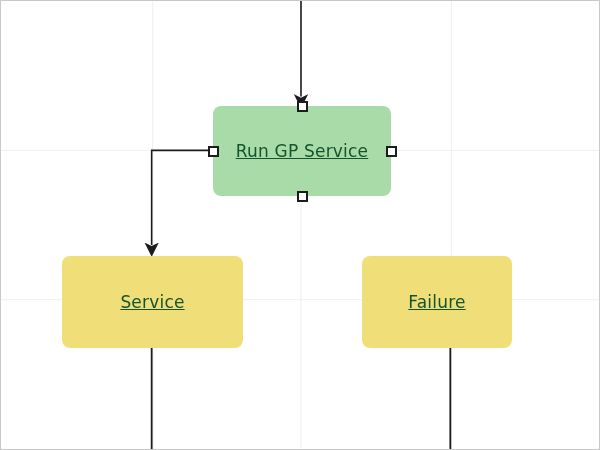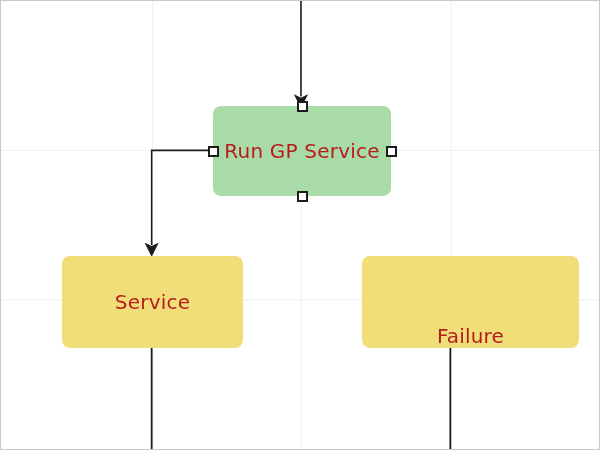--- a/index.html
+++ b/index.html
@@ -29,24 +29,25 @@
     left: 0; top: 0;
     width: 100%; height: 100%;
   }
   .node {
     position: absolute;
     box-sizing: border-box;
     border-radius: 8px;
     display: flex;
     align-items: center;
     justify-content: center;
-    font-size: 20px;
-    color: #b91c1c;
+    font-size: 17px;
+    color: #14532d;
     letter-spacing: 0.2px;
     user-select: none;
+    text-decoration: underline;
   }
   .node-label {
     white-space: nowrap;
   }
   .port {
     position: absolute;
     width: 11px;
     height: 11px;
     box-sizing: border-box;
     background: #ffffff;
@@ -89,17 +90,17 @@
 
   <div class="port" style="left:295.5px; top:99.5px;"></div>
   <div class="port" style="left:206.5px; top:144.5px;"></div>
   <div class="port" style="left:384.5px; top:144.5px;"></div>
   <div class="port" style="left:295.5px; top:189.5px;"></div>
 
   <div class="node" id="node-success" style="left:61px; top:255px; width:181px; height:92px; background:#f0df79;">
     <span class="node-label">Service</span>
   </div>
 
-  <div class="node" id="node-failure" style="left:361px; top:255px; width:217px; height:92px; background:#f0df79;align-items:flex-end;">
+  <div class="node" id="node-failure" style="left:361px; top:255px; width:150px; height:92px; background:#f0df79;">
     <span class="node-label">Failure</span>
   </div>
 
 </div>
 
 </body></html>

